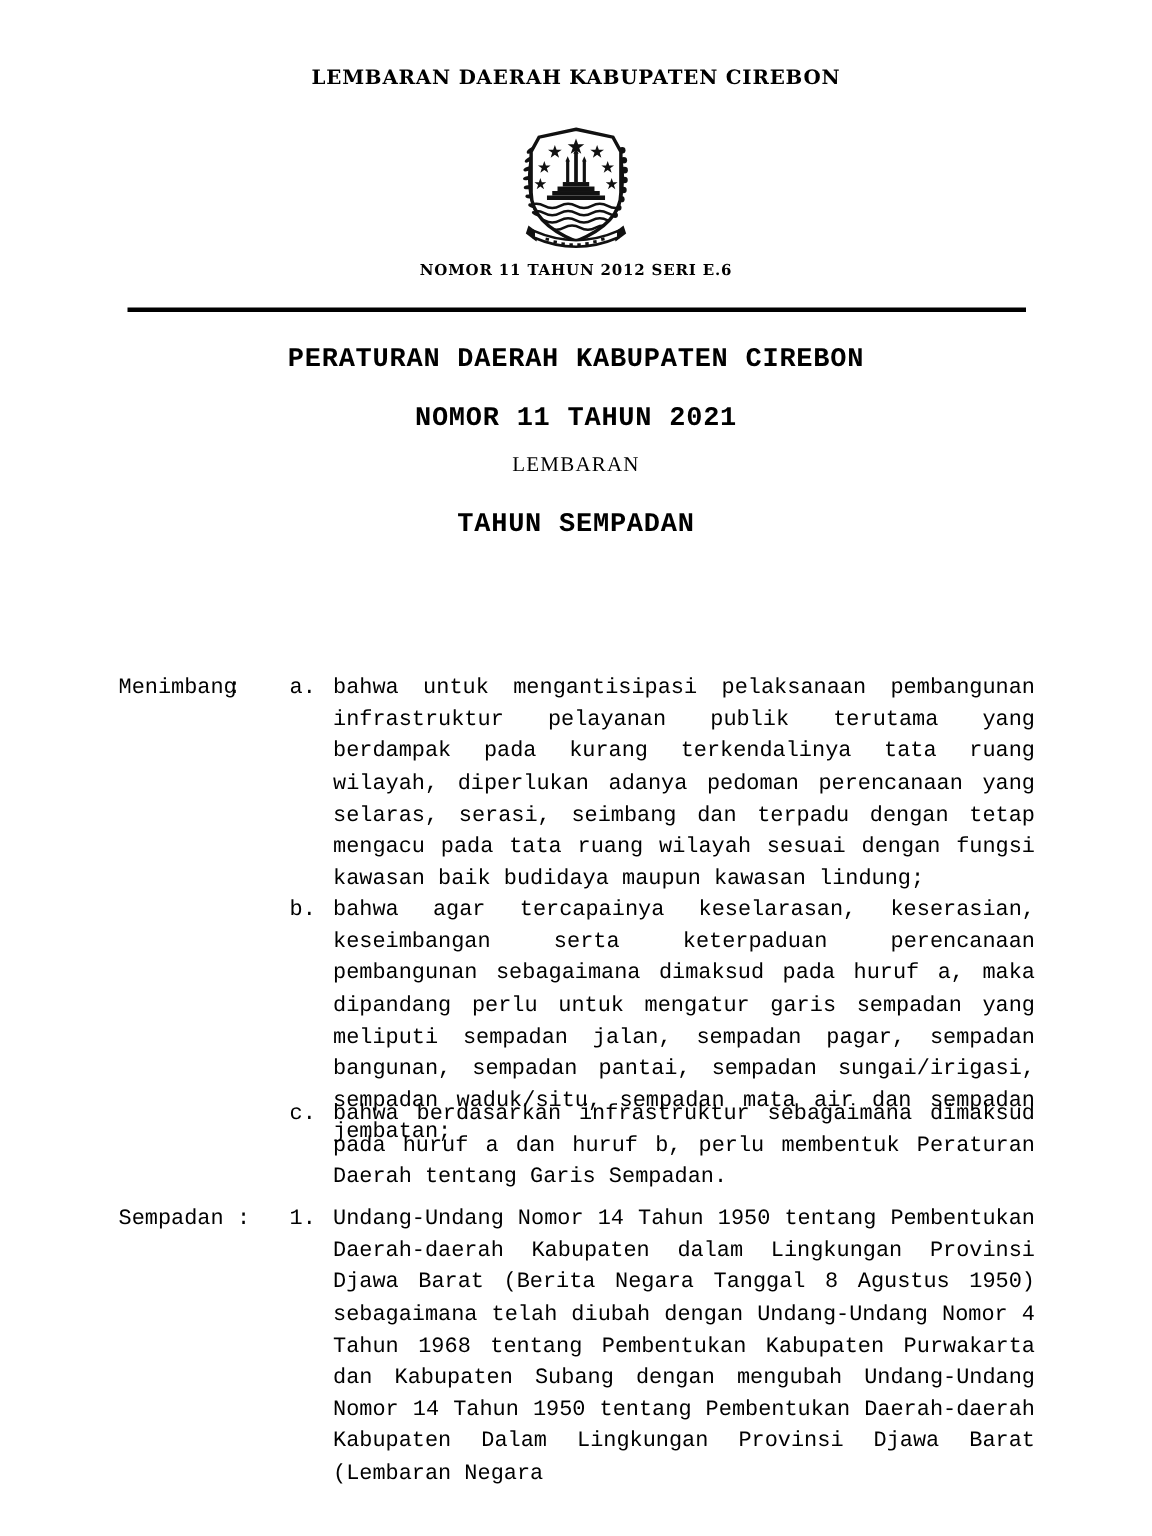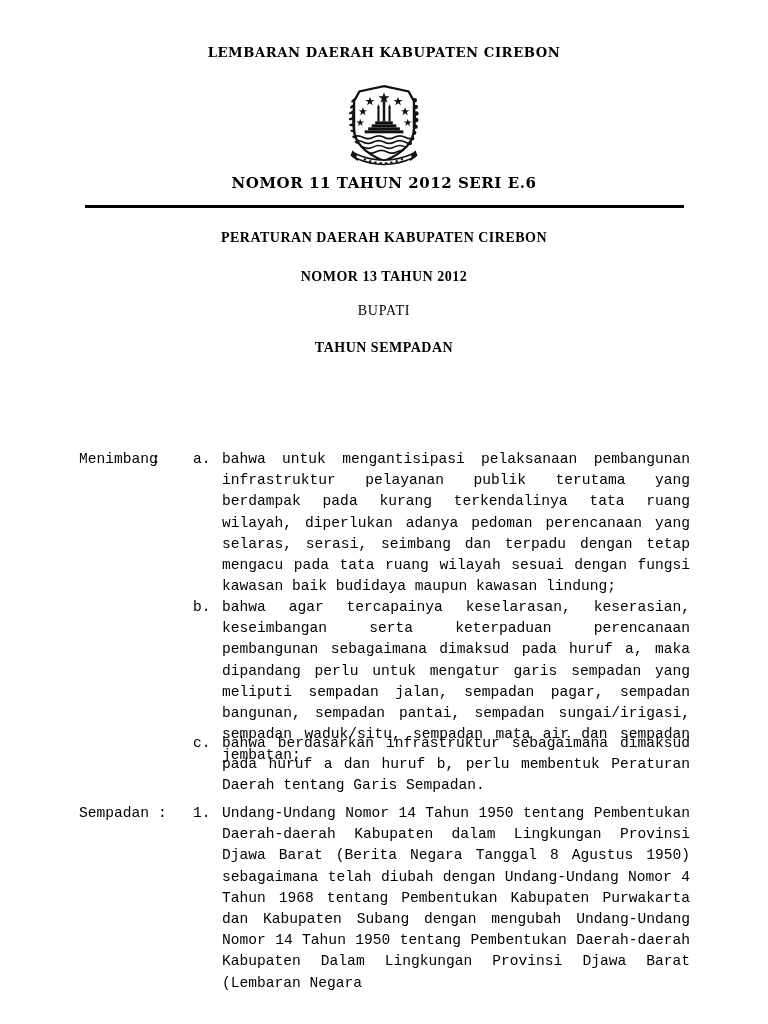--- a/index.html
+++ b/index.html
@@ -53,43 +53,43 @@
   }
 
   .masthead-nomor {
     position: absolute;
     left: 0;
     top: 176px;
     width: 768px;
     text-align: center;
     font-family: "DejaVu Serif", "Liberation Serif", serif;
     font-weight: bold;
-    font-size: 15px;
+    font-size: 10px;
     letter-spacing: 0.55px;
     line-height: 1;
   }
 
   .rule {
     position: absolute;
     left: 85px;
     top: 205px;
     width: 599px;
     height: 3px;
     background: #000000;
   }
 
   
   .title-line {
     position: absolute;
     left: 0;
     width: 768px;
     text-align: center;
-    font-family: Liberation Serif, serif;
+    font-family: Liberation Mono, monospace;
     font-weight: bold;
-    font-size: 14px;
+    font-size: 18px;
     letter-spacing: 0.5px;
     line-height: 1;
   }
   .t-perda   { top: 231px; }
   .t-nomor   { top: 270px; }
   .t-tentang {
     top: 304px;
     font-family: "Liberation Serif", "DejaVu Serif", serif;
     font-weight: normal;
     font-size: 14px;
@@ -241,23 +241,23 @@
       </g>
     </svg>
   </div>
 
   <div class="masthead-nomor">NOMOR 11 TAHUN 2012 SERI E.6</div>
 
   <div class="rule"></div>
 
   <div class="title-line t-perda">PERATURAN DAERAH KABUPATEN CIREBON</div>
 
-  <div class="title-line t-nomor">NOMOR 13 TAHUN 2012</div>
-
-  <div class="title-line t-tentang">BUPATI</div>
+  <div class="title-line t-nomor">NOMOR 11 TAHUN 2021</div>
+
+  <div class="title-line t-tentang">LEMBARAN</div>
 
   <div class="title-line t-garis">TAHUN SEMPADAN</div>
 
 
 
   <div class="clause-row" id="row-menimbang-a">
     <span class="clause-label">Menimbang</span>
     <span class="clause-colon">:</span>
     <span class="clause-marker">a.</span>
     <div class="clause-body">bahwa untuk mengantisipasi pelaksanaan    pembangunan infrastruktur pelayanan publik terutama yang berdampak pada kurang terkendalinya tata ruang wilayah, diperlukan adanya pedoman perencanaan yang selaras, serasi, seimbang dan terpadu dengan tetap mengacu pada tata ruang wilayah sesuai dengan fungsi kawasan baik budidaya maupun kawasan lindung;</div>

